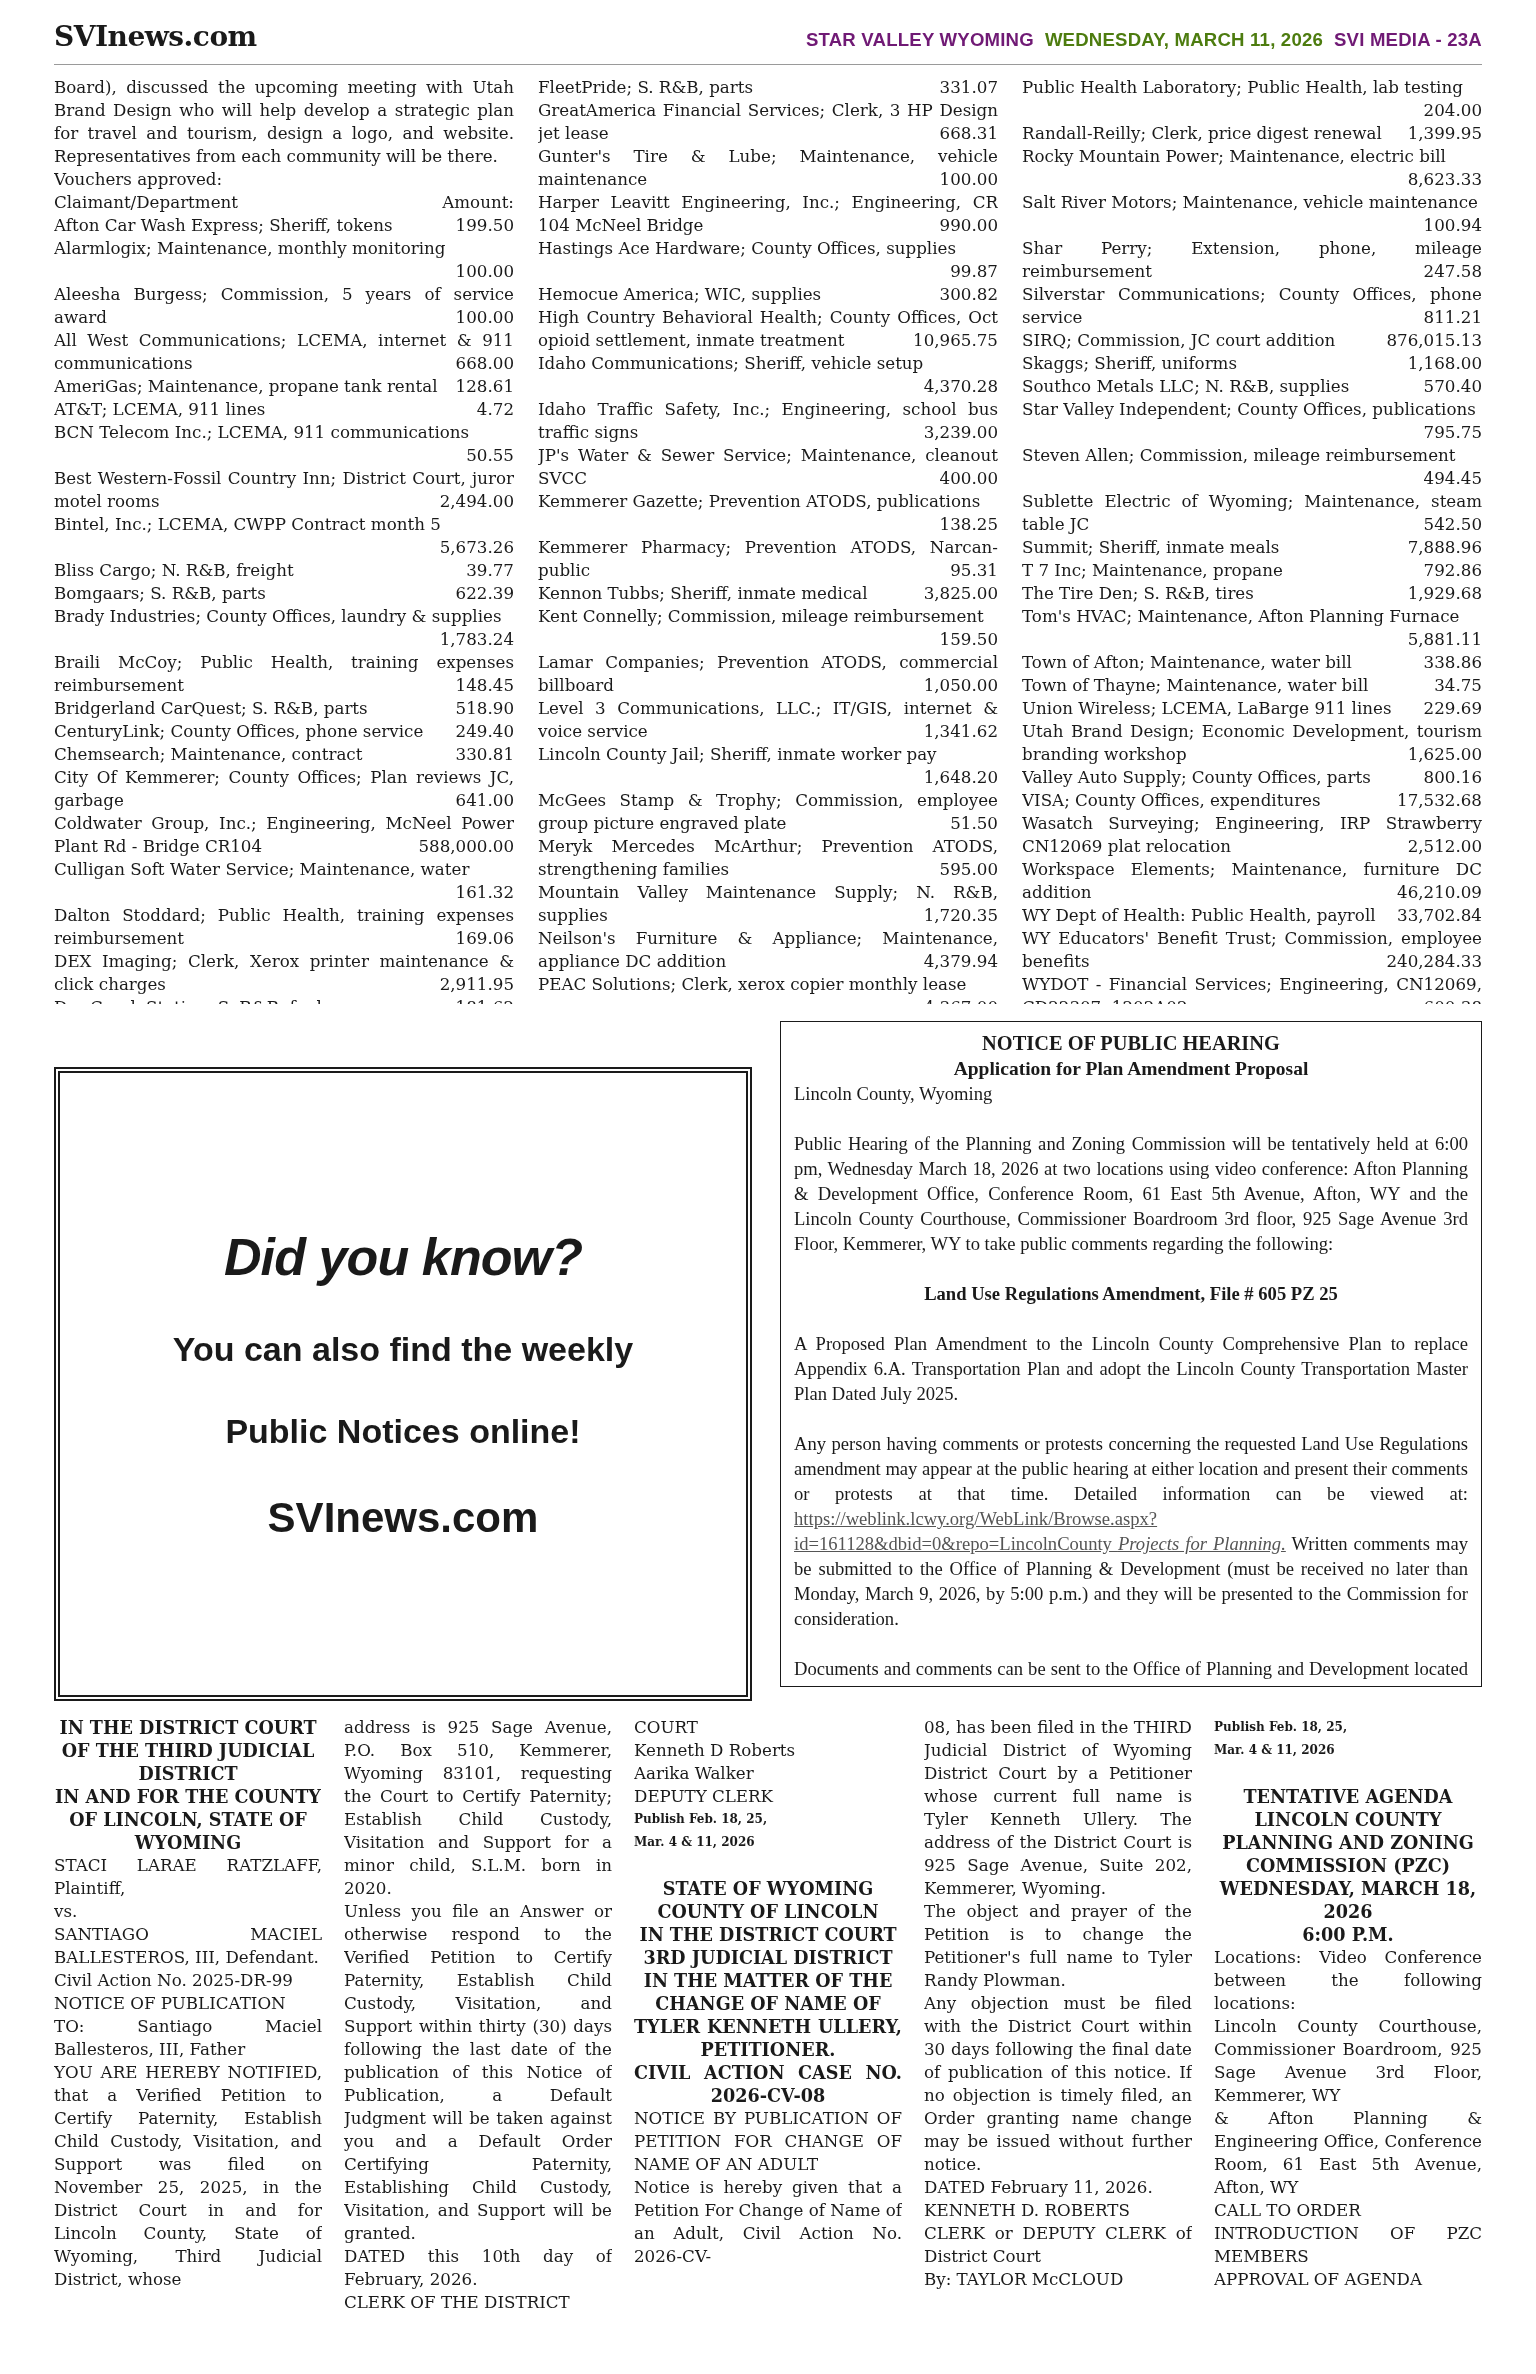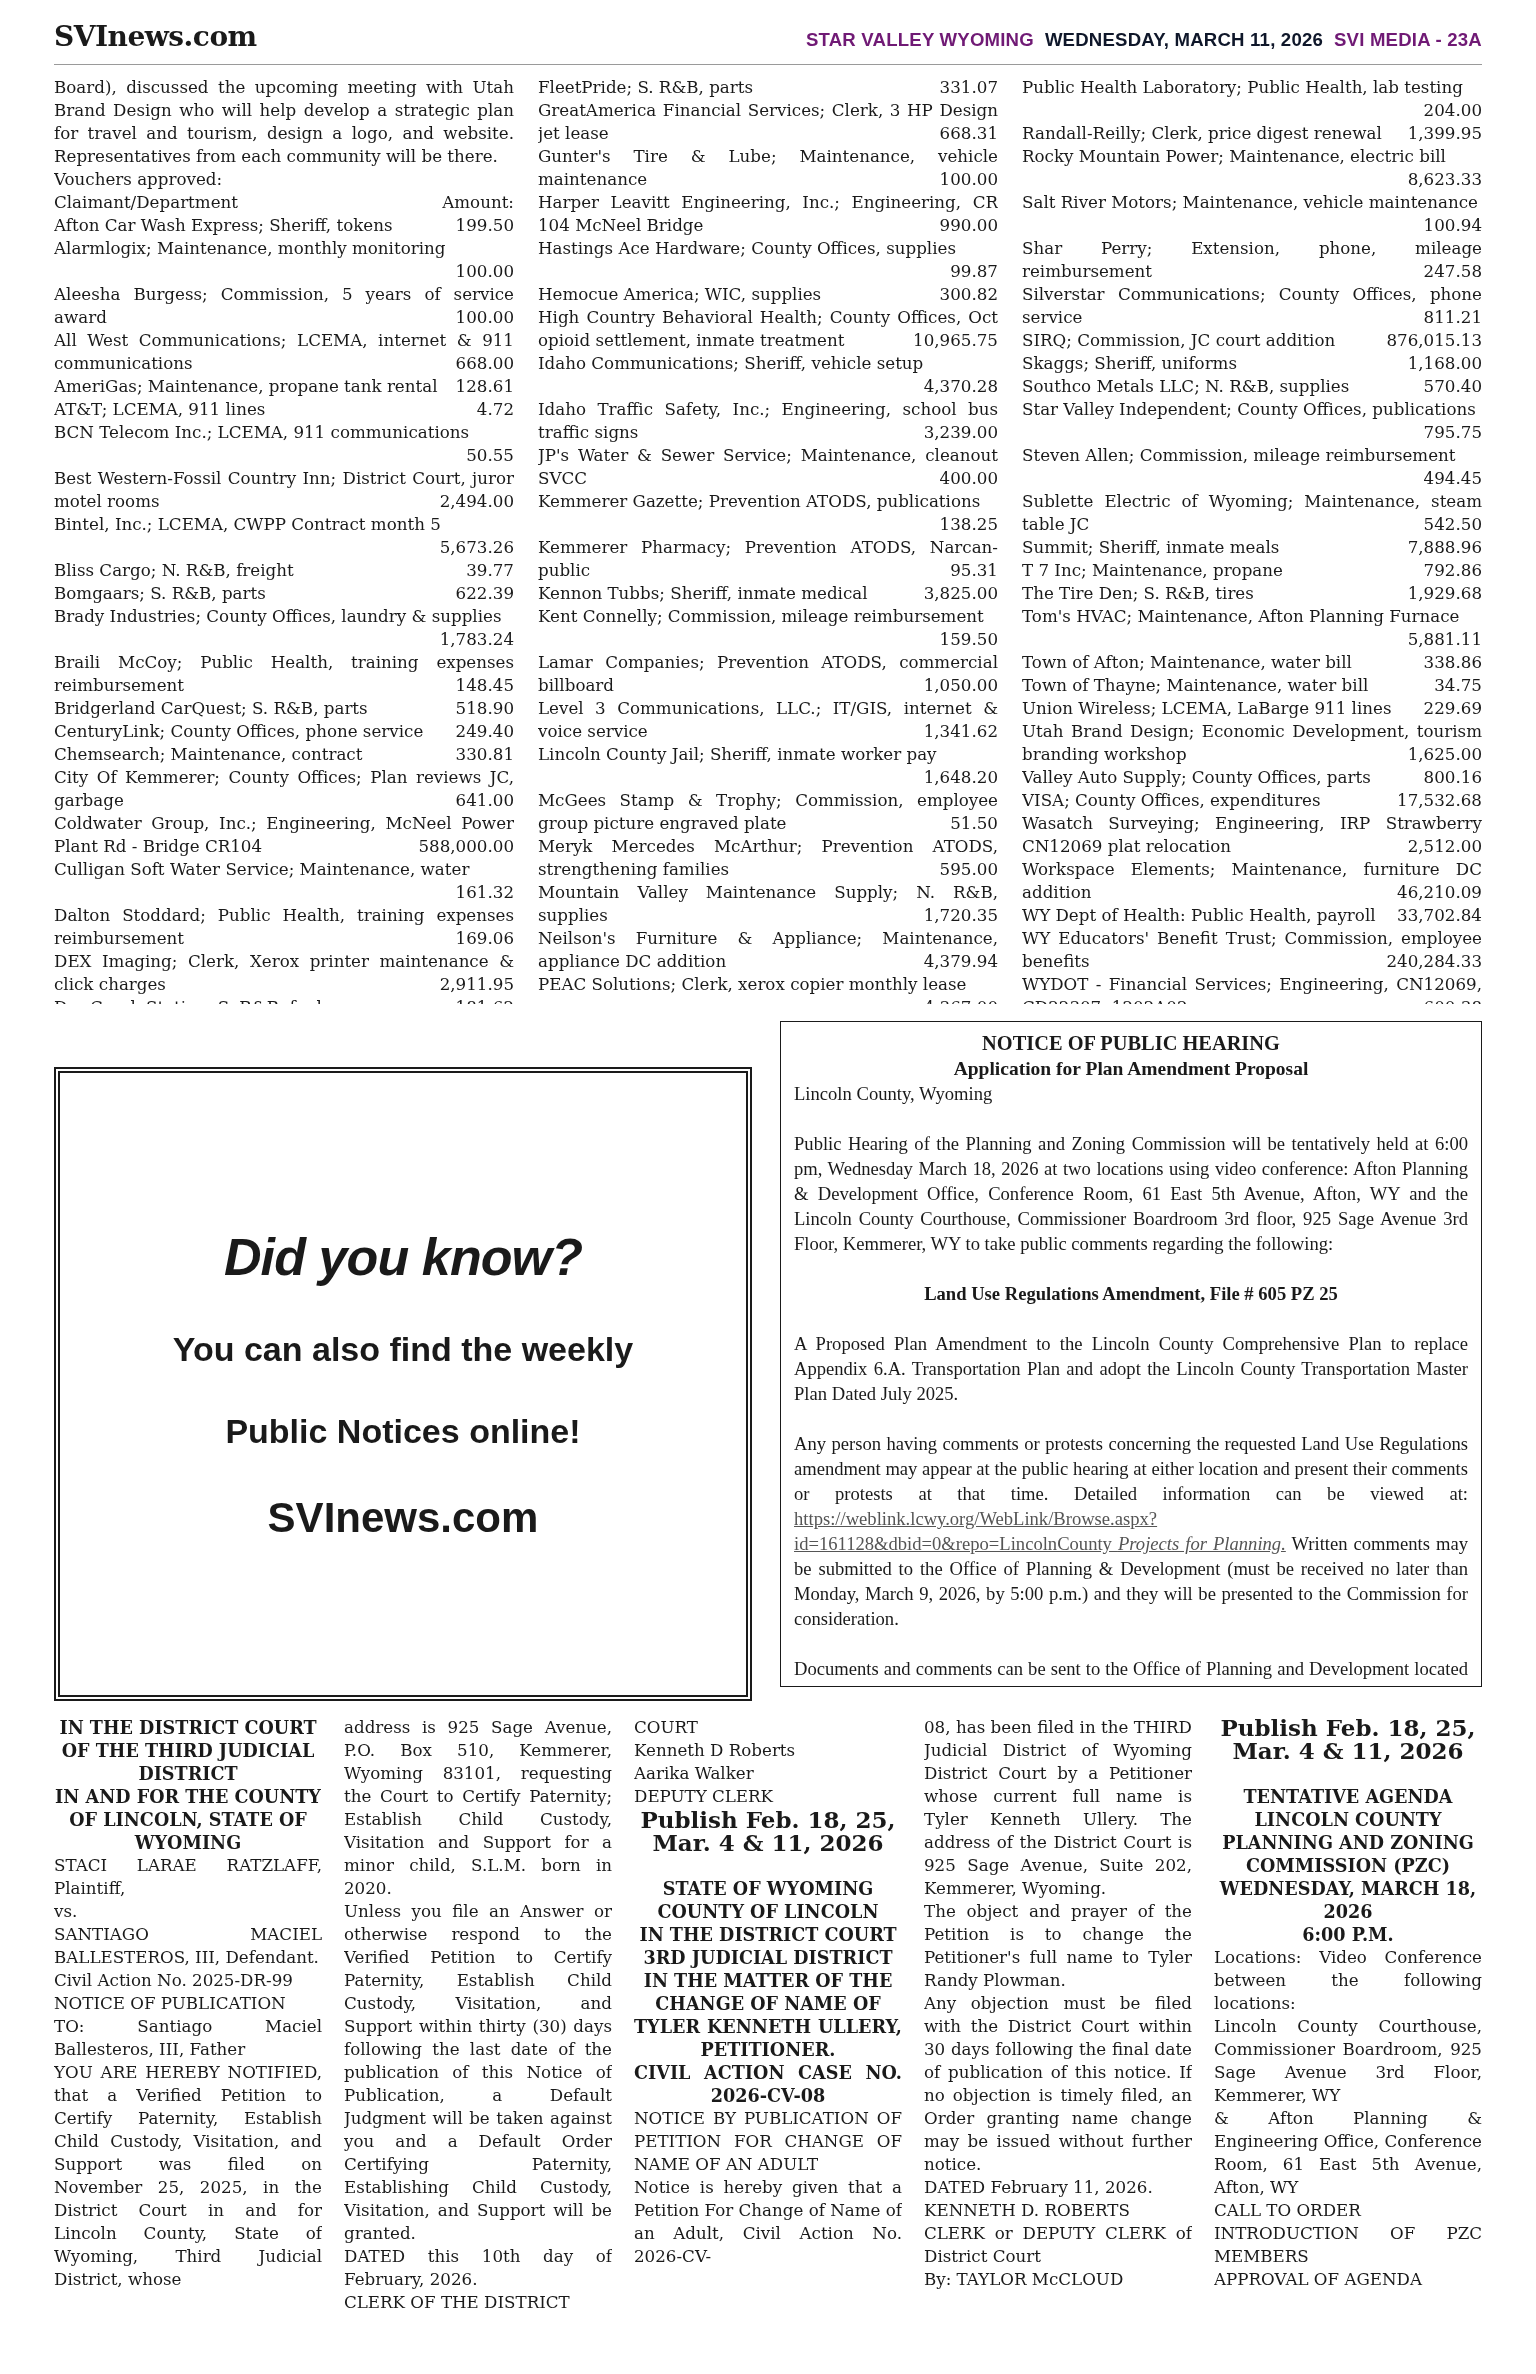--- a/index.html
+++ b/index.html
@@ -9,21 +9,21 @@
     -webkit-font-smoothing:antialiased;
   }
   .page{box-sizing:border-box;width:1536px;height:1678px;padding:20.4px 54px 0 54px;}
 
   
   .header{display:flex;justify-content:space-between;align-items:baseline;
           border-bottom:1.9px solid #9a9a9a;padding-bottom:11px;}
   .site{font-family:"DejaVu Serif",serif;font-weight:bold;font-size:28px;letter-spacing:-0.5px;}
   .hright{font-family:"Liberation Sans",sans-serif;font-size:18.6px;font-weight:bold;letter-spacing:0.2px;}
   .hgray{color:#701a75;}
-  .hdate{color:#0f172a;margin:0 5.6px;}
+  .hdate{color:#4d7c0f;margin:0 5.6px;}
 
   
   .top-cols{display:flex;gap:24px;height:928px;overflow:hidden;margin-top:11px;}
   .top-col{flex:1;font-size:16.7px;line-height:23px;text-align:justify;overflow:hidden;}
   .v-entry{display:flow-root;}
   .va{float:right;margin-left:13px;}
   .vline{text-align:left;}
   .vp{text-align:justify;}
 
   
@@ -45,21 +45,21 @@
   .hb-sub{text-align:center;font-weight:bold;margin-top:25px;}
   .hb-link{text-decoration:underline;color:#555555;}
   .hb-link .it{font-style:italic;}
 
   
   .legal{display:flex;gap:22px;margin-top:15px;height:655px;overflow:hidden;}
   .legal-col{flex:1;font-size:16.7px;line-height:23px;overflow:hidden;}
   .lg-bc{font-weight:bold;text-align:center;font-size:17.6px;line-height:23px;}
   .lg-bj{font-weight:bold;text-align:justify;text-align-last:center;font-size:17.6px;line-height:23px;}
   .lg-n{text-align:justify;}
-  .lg-br{font-weight:bold;text-align:center;white-space:pre-line;font-size:23px;line-height:23px;}
+  .lg-br{font-weight:bold;text-align:left;white-space:pre-line;font-size:12px;line-height:23px;}
   .lg-gap{height:23px;}
 </style>
 </head>
 <body>
 
 <div class="page">
 
   <div class="header">
     <div class="site">SVInews.com</div>
     <div class="hright">

